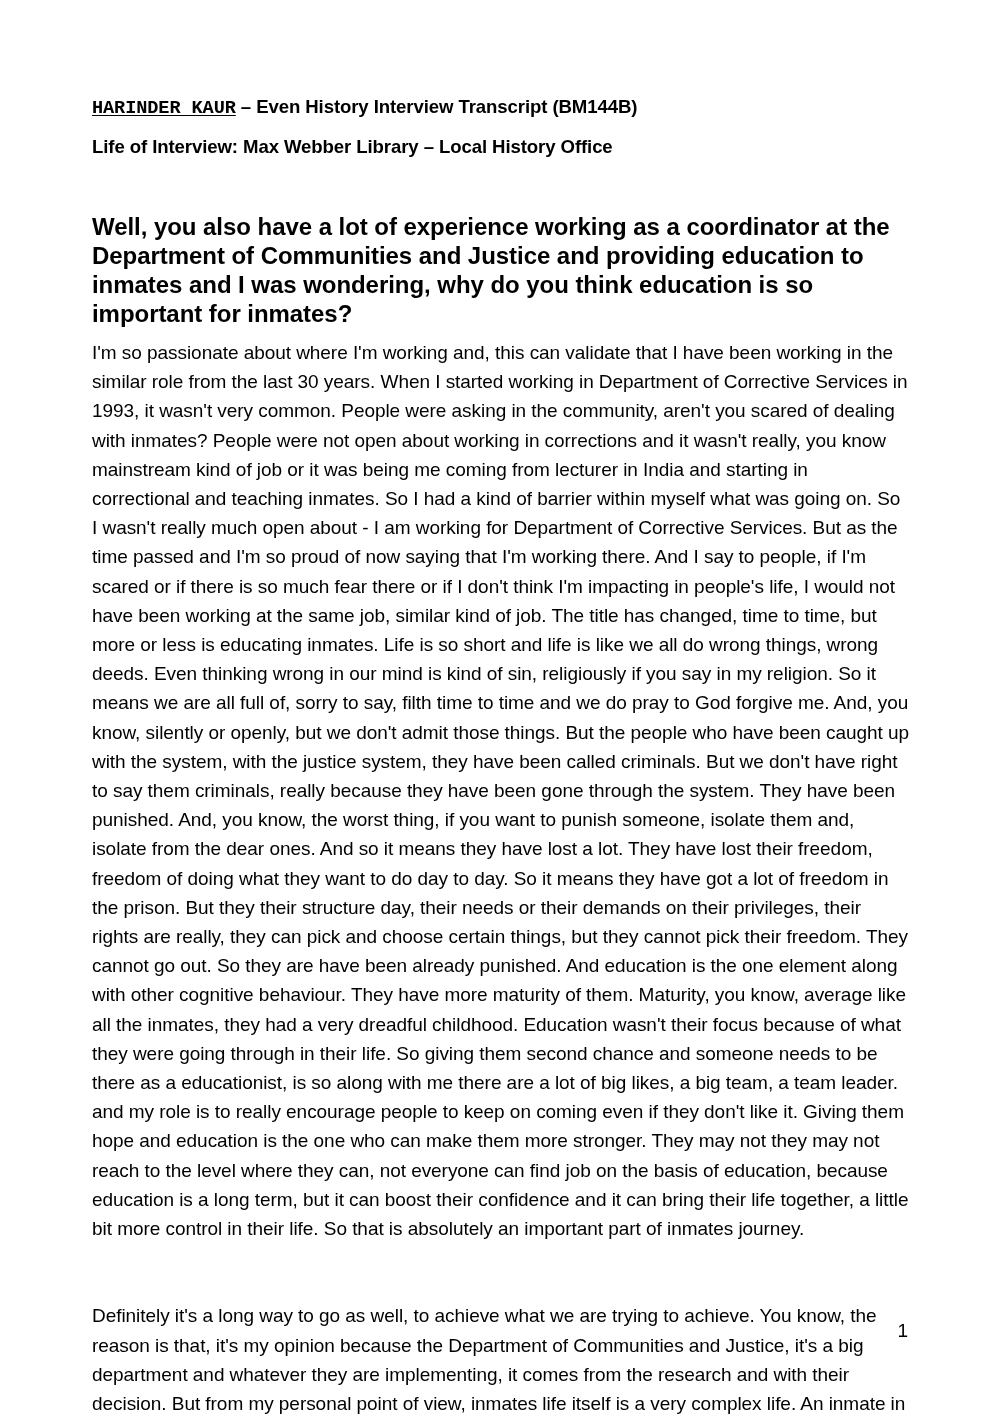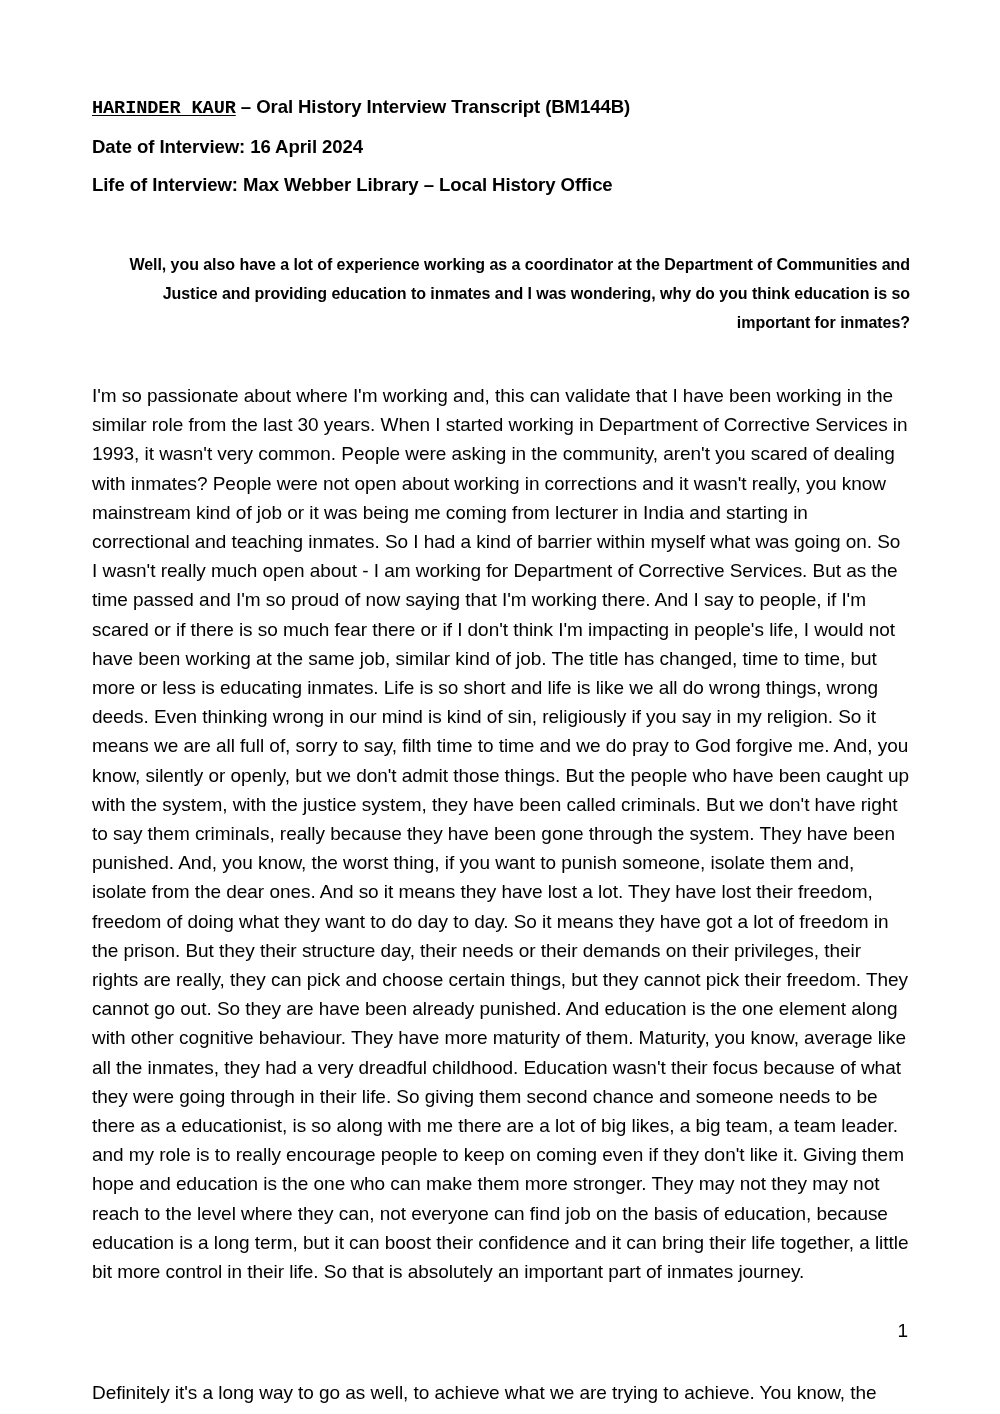--- a/index.html
+++ b/index.html
@@ -31,56 +31,54 @@
     line-height: 38px;
     letter-spacing: -0.1px;
     white-space: nowrap;
   }
   .hdr-name {
     text-decoration: underline;
     text-underline-offset: 2px;
     font-family: Liberation Mono, monospace;
   }
   .q-block {
-    font-size: 16px;
+    font-size: 24px;
     font-weight: bold;
     line-height: 29px;
     letter-spacing: -0.05px;
-    text-align: right;
+    text-align: left;
   }
   .a-block {
     font-size: 19px;
     font-weight: normal;
     line-height: 29.2px;
     letter-spacing: -0.05px;
     text-align: left;
-    margin-top: 34px;
   }
   .gap-header-to-q1 { height: 46px; }
   .gap-q-to-a      { height: 10px; }
   .gap-a-to-q2     { height: 48px; }
   .page-number {
     position: absolute;
     right: 92px;
     top: 1320px;
     font-size: 19px;
     line-height: 22px;
     text-align: right;
   }
 </style>
 </head>
 <body>
 
 <div class="page">
 
   <div class="content">
 
-    <div class="hdr-line"><span class="hdr-name">HARINDER KAUR</span><span> – Oral History Interview Transcript (BM144B)</span></div>
+    <div class="hdr-line"><span class="hdr-name">HARINDER KAUR</span><span> – Even History Interview Transcript (BM144B)</span></div>
 
-    <div class="hdr-line">Date of Interview: 16 April 2024</div>
 
     <div class="hdr-line">Life of Interview: Max Webber Library – Local History Office</div>
 
     <div class="gap-header-to-q1"></div>
 
     <div class="q-block">Well, you also have a lot of experience working as a coordinator at the Department of Communities and Justice and providing education to inmates and I was wondering, why do you think education is so important for inmates?</div>
 
     <div class="gap-q-to-a"></div>
 
     <div class="a-block">I'm so passionate about where I'm working and, this can validate that I have been working in the similar role from the last 30 years. When I started working in Department of Corrective Services in 1993, it wasn't very common. People were asking in the community, aren't you scared of dealing with inmates? People were not open about working in corrections and it wasn't really, you know mainstream kind of job or it was being me coming from lecturer in India and starting in correctional and teaching inmates. So I had a kind of barrier within myself what was going on. So I wasn't really much open about - I am working for Department of Corrective Services. But as the time passed and I'm so proud of now saying that I'm working there. And I say to people, if I'm scared or if there is so much fear there or if I don't think I'm impacting in people's life, I would not have been working at the same job, similar kind of job. The title has changed, time to time, but more or less is educating inmates. Life is so short and life is like we all do wrong things, wrong deeds. Even thinking wrong in our mind is kind of sin, religiously if you say in my religion. So it means we are all full of, sorry to say, filth time to time and we do pray to God forgive me. And, you know, silently or openly, but we don't admit those things. But the people who have been caught up with the system, with the justice system, they have been called criminals. But we don't have right to say them criminals, really because they have been gone through the system. They have been punished. And, you know, the worst thing, if you want to punish someone, isolate them and, isolate from the dear ones. And so it means they have lost a lot. They have lost their freedom, freedom of doing what they want to do day to day. So it means they have got a lot of freedom in the prison. But they their structure day, their needs or their demands on their privileges, their rights are really, they can pick and choose certain things, but they cannot pick their freedom. They cannot go out. So they are have been already punished. And education is the one element along with other cognitive behaviour. They have more maturity of them. Maturity, you know, average like all the inmates, they had a very dreadful childhood. Education wasn't their focus because of what they were going through in their life. So giving them second chance and someone needs to be there as a educationist, is so along with me there are a lot of big likes, a big team, a team leader. and my role is to really encourage people to keep on coming even if they don't like it. Giving them hope and education is the one who can make them more stronger. They may not they may not reach to the level where they can, not everyone can find job on the basis of education, because education is a long term, but it can boost their confidence and it can bring their life together, a little bit more control in their life. So that is absolutely an important part of inmates journey.</div>

